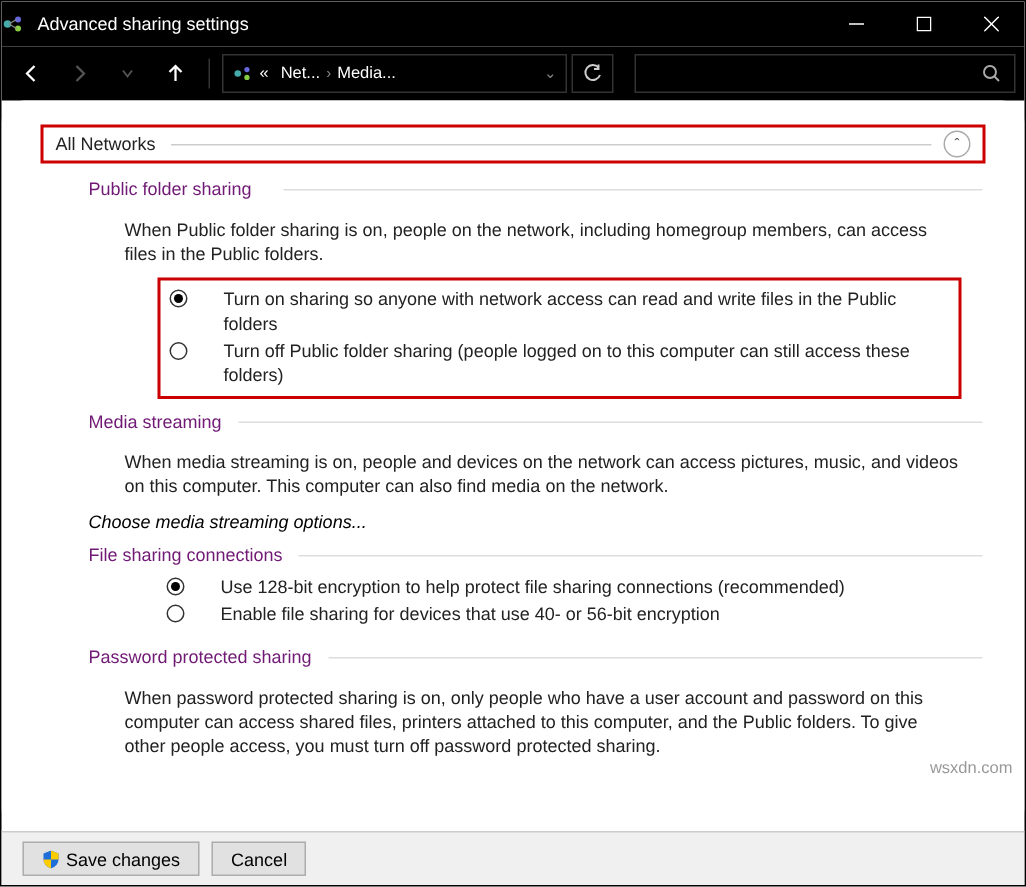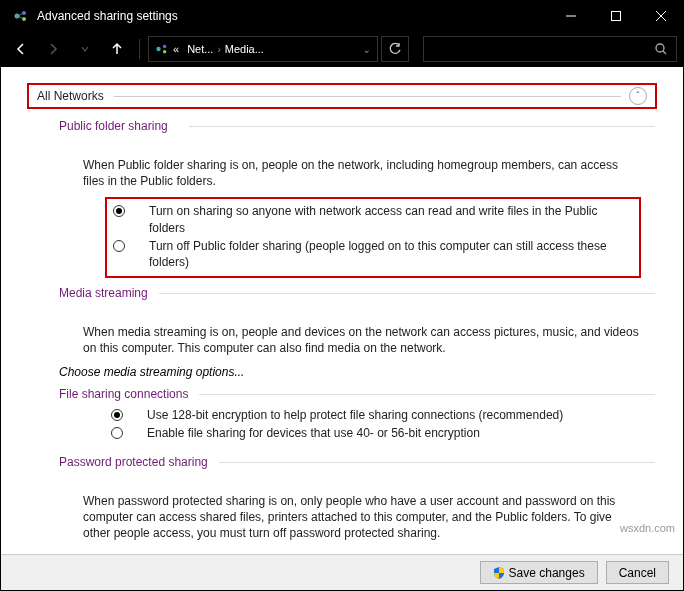--- a/index.html
+++ b/index.html
@@ -15,21 +15,21 @@
   border: 1px solid #000;
 }
 
 
 .titlebar {
   background: #000;
   color: #fff;
   height: 30px;
   display: flex;
   align-items: center;
-  padding-left: 12px;
+  padding-left: 0;
 }
 .titlebar .icon-net {
   width: 16px; height: 16px; margin-right: 8px;
 }
 .titlebar .title { flex: 1; font-size: 12px; }
 .titlebar .winbtns { display: flex; }
 .titlebar .winbtn {
   width: 45px; height: 30px;
   display: flex; align-items: center; justify-content: center;
   color: #fff; cursor: default;
@@ -96,21 +96,21 @@
   display: flex; align-items: center; justify-content: center;
   font-size: 10px; color: #555; margin-left: 8px;
 }
 
 .section { margin: 0 24px 8px 40px; }
 .section-title { color: #701a75; margin-bottom: 2px; position: relative; }
 .section-title::after {
   content: ""; position: absolute; left: 130px; right: -14px; top: 50%;
   height: 1px; background: #ddd;
 }
-.section-desc { color: #222; margin: 24px 0 8px 24px; line-height: 1.35; }
+.section-desc { color: #222; margin: 12px 0 8px 24px; line-height: 1.35; }
 .radio-group { margin-left: 46px; padding: 4px 6px; }
 .radio-row { display: flex; align-items: flex-start; margin-bottom: 2px; gap: 18px; }
 .radio { 
   width: 12px; height: 12px; border: 1px solid #333; border-radius: 50%;
   margin-right: 6px; margin-top: 2px; flex-shrink: 0; position: relative;
 }
 .radio.checked::after {
   content: ""; position: absolute; width: 6px; height: 6px; background: #000;
   border-radius: 50%; top: 2px; left: 2px;
 }
@@ -119,32 +119,32 @@
 
 .section-title.media::after { left: 100px; }
 .section-title.file::after { left: 140px; }
 .section-title.pwd::after { left: 160px; }
 
 
 .footer {
   border-top: 1px solid #ccc;
   background: #f0f0f0;
   height: 36px;
-  display: flex; align-items: center; justify-content: flex-end;
+  display: flex; align-items: center; 
   padding: 0 14px; gap: 8px;
 }
 .footer .btn {
   border: 1px solid #adadad; background: #e1e1e1;
   height: 23px; padding: 0 12px; font-size: 12px;
   display: flex; align-items: center; gap: 4px;
 }
 .shield { width: 12px; height: 12px; }
 
 .watermark {
-  position: absolute; right: 8px; bottom: 20px;
+  position: absolute; right: 8px; bottom: 36px;
   font-size: 11px; color: #999;
 }
 
 svg { display: block; }
 </style>
 </head>
 <body>
 
 <div class="titlebar">
   <span class="icon-net">

